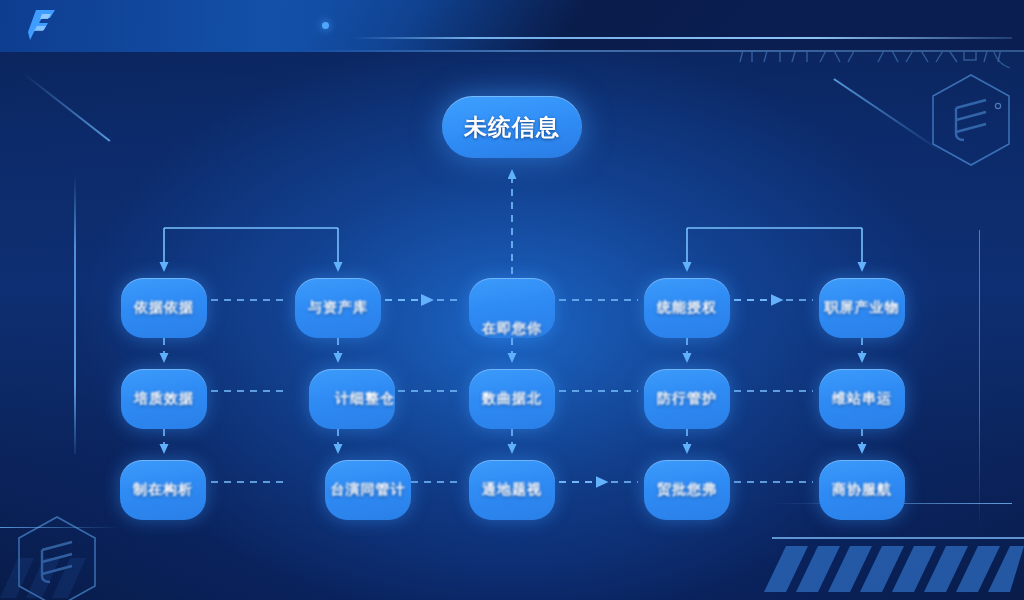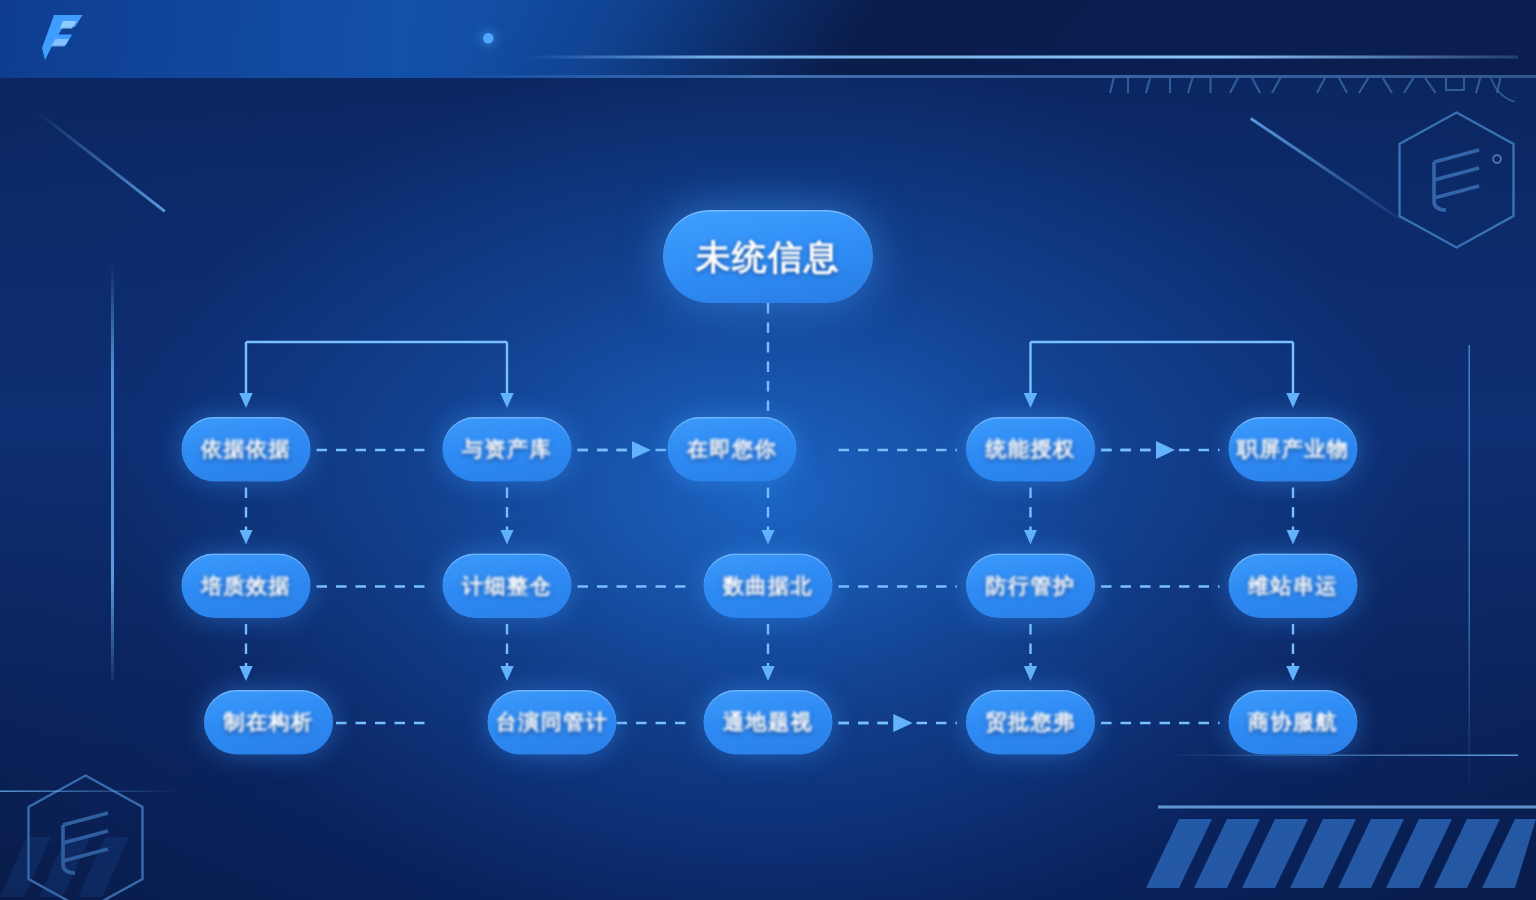--- a/index.html
+++ b/index.html
@@ -96,21 +96,21 @@
     background:linear-gradient(170deg,#3c9bfb 0%,#2f8bf4 45%,#2a7fe8 100%);
     box-shadow:0 0 18px rgba(60,150,250,0.45),inset 0 1px 0 rgba(255,255,255,0.28);
     text-shadow:0 1px 3px rgba(6,30,80,0.65);
   }
   .node.root{
     width:140px;height:62px;font-size:23px;border-radius:34px;
     background:linear-gradient(170deg,#3fa0ff 0%,#2f8cf5 55%,#2a7ce4 100%);
     box-shadow:0 0 30px rgba(70,160,255,0.55),inset 0 1px 0 rgba(255,255,255,0.3);
   }
   .node.cell{
-    width:86px;height:43px;font-size:14px;border-radius:22px;
+    width:86px;height:60px;font-size:14px;border-radius:22px;
   }
   .node-label{filter:blur(0.9px);}
   .node.root .node-label{filter:blur(0.6px);}
 </style>
 </head>
 <body>
 
 <div id="stage">
 
   <svg class="deco teeth" viewBox="0 0 280 46">
@@ -234,54 +234,54 @@
         <path d="M385 482 L463 482" stroke-dasharray="7 6"></path>
         <path d="M559 482 L638 482" stroke-dasharray="7 6"></path>
         <path d="M734 482 L813 482" stroke-dasharray="7 6"></path>
         <path d="M385 300 L432 300" stroke-dasharray="7 6" marker-end="url(#arwL)"></path>
         <path d="M734 300 L781.5 300" stroke-dasharray="7 6" marker-end="url(#arwL)"></path>
         <path d="M559 482 L606.5 482" stroke-dasharray="7 6" marker-end="url(#arwL)"></path>
       </g>
   </svg>
 
   <div id="diagram">
-      <div class="node root" style="left: 442px; top: 96px; margin-top: 44px;">
+      <div class="node root" style="left: 442px; top: 96px;">
         <span class="node-label">未统信息</span>
       </div>
       <div class="node cell" style="left: 121px; top: 278px;">
         <span class="node-label">依据依据</span>
       </div>
       <div class="node cell" style="left: 295px; top: 278px;">
         <span class="node-label">与资产库</span>
       </div>
-      <div class="node cell" style="left: 445px; top: 278px;">
+      <div class="node cell" style="left: 469px; top: 278px; align-items: flex-end;">
         <span class="node-label">在即您你</span>
       </div>
       <div class="node cell" style="left: 644px; top: 278px;">
         <span class="node-label">统能授权</span>
       </div>
       <div class="node cell" style="left: 819px; top: 278px;">
         <span class="node-label">职屏产业物</span>
       </div>
       <div class="node cell" style="left: 121px; top: 369px; font-family: Liberation Mono, monospace;">
         <span class="node-label">培质效据</span>
       </div>
-      <div class="node cell" style="left: 295px; top: 369px;">
+      <div class="node cell" style="left: 309px; top: 369px; justify-content: flex-end;">
         <span class="node-label">计细整仓</span>
       </div>
       <div class="node cell" style="left: 469px; top: 369px;">
         <span class="node-label">数曲据北</span>
       </div>
       <div class="node cell" style="left: 644px; top: 369px;">
         <span class="node-label">防行管护</span>
       </div>
       <div class="node cell" style="left: 819px; top: 369px;">
         <span class="node-label">维站串运</span>
       </div>
-      <div class="node cell" style="left: 136px; top: 460px;">
+      <div class="node cell" style="left: 120px; top: 460px;">
         <span class="node-label">制在构析</span>
       </div>
       <div class="node cell" style="left: 295px; top: 460px; margin-left: 30px;">
         <span class="node-label">台演同管计</span>
       </div>
       <div class="node cell" style="left: 469px; top: 460px; text-align: center;">
         <span class="node-label">通地题视</span>
       </div>
       <div class="node cell" style="left: 644px; top: 460px;">
         <span class="node-label">贸批您弗</span>

